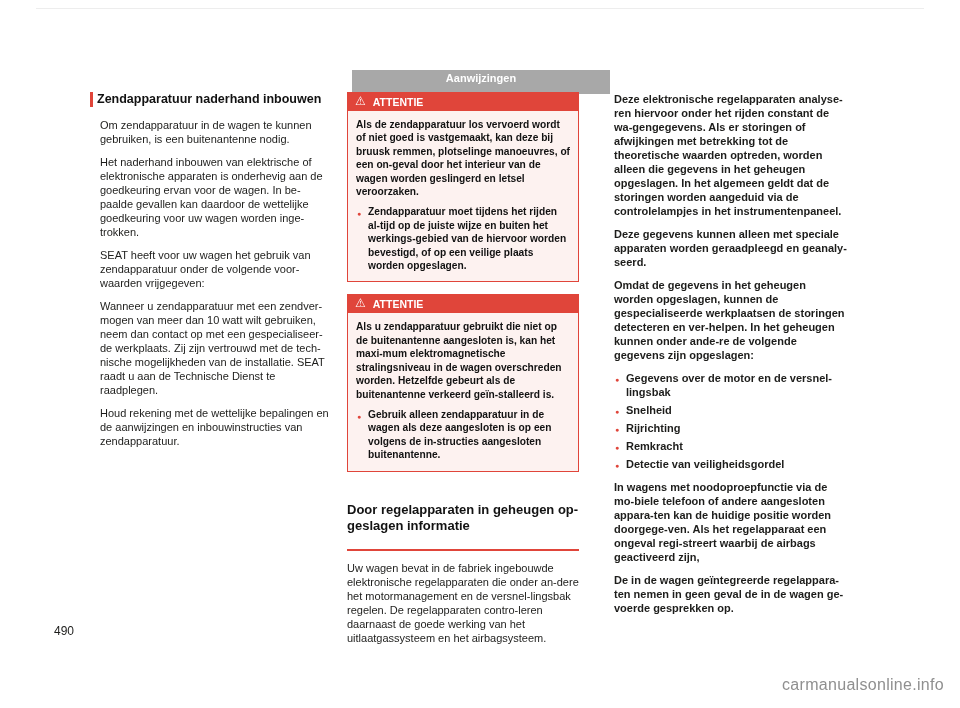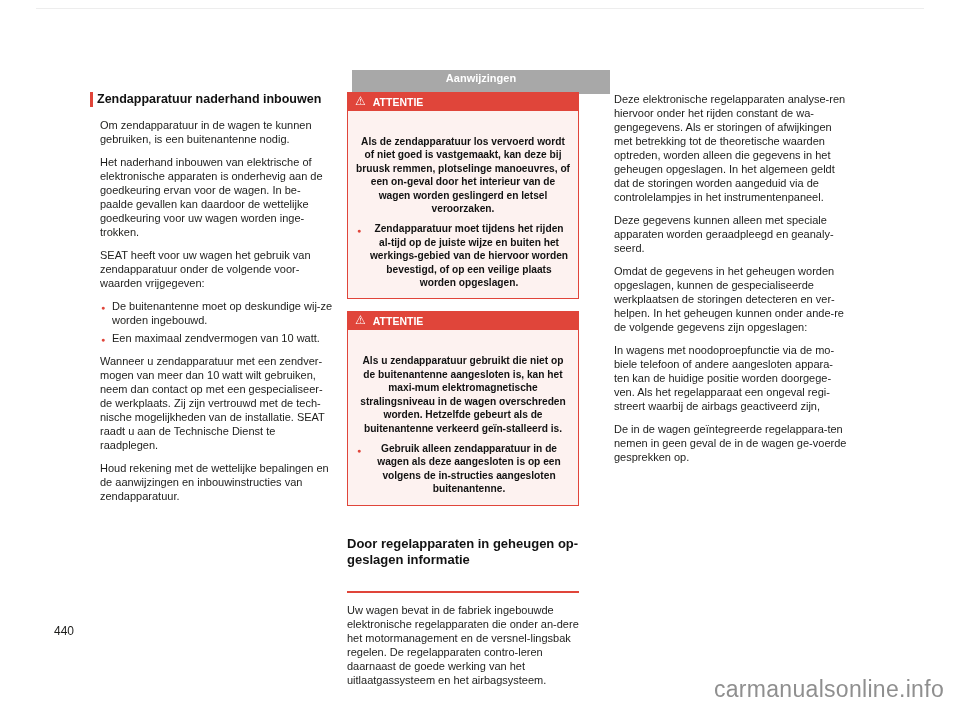--- a/index.html
+++ b/index.html
@@ -22,75 +22,71 @@
 
   .chapter-bar{
     position:absolute;left:352px;top:70px;width:258px;height:24px;
     background:var(--bar_gray);color:#ffffff;
     font-size:11px;font-weight:700;line-height:16px;text-align:center;
   }
 
   .col{position:absolute;top:92px;}
   .col-left{left:100px;width:233px;}
   .col-mid{left:347px;width:232px;}
-  .col-right{left:614px;width:234px;}
+  .col-right{left:614px;width:234px;font-weight:bold;}
 
   .col p{margin:0 0 9px;font-size:11px;line-height:14px;color:var(--text);}
 
   .topic-title{
     font-size:12.5px;line-height:15px;font-weight:700;color:#121212;
     margin:0 0 11px -10px;border-left:3px solid var(--accent);padding-left:4px;
   }
 
   ul.dots{list-style:none;margin:0 0 9px;padding:0;}
   ul.dots li{position:relative;padding-left:12px;margin:0 0 4px;font-size:11px;line-height:14px;color:var(--text);}
   ul.dots li::before{content:"●";position:absolute;left:1px;top:2px;font-size:7px;color:var(--accent);}
 
   .warn{border:1px solid var(--accent);background:var(--warn_bg);margin:0 0 12px;}
   .warn-head{
     display:flex;align-items:center;gap:7px;background:var(--accent);
     color:#fff;padding:3px 7px;font-size:10.5px;font-weight:700;
   }
   .warn-icon{font-size:12px;line-height:12px;font-weight:400;transform:translateY(-1px);}
-  .warn-body{padding:24px 8px 5px;text-align:center;}
+  .warn-body{padding:7px 8px 5px;}
   .warn-body p{margin:0 0 7px;font-size:10.2px;line-height:13.4px;font-weight:700;color:#121212;}
   .warn-body ul.dots{margin:0 0 2px;}
   .warn-body ul.dots li{font-size:10.2px;line-height:13.4px;font-weight:700;color:#121212;}
   .warn-body ul.dots li::before{top:2px;}
 
   .section-title{
     font-size:13px;line-height:16px;font-weight:700;color:#121212;
-    border-bottom:2px solid var(--accent);padding-bottom:23px;margin:30px 0 10px;
+    border-bottom:2px solid var(--accent);padding-bottom:15px;margin:30px 0 10px;
   }
 
   .page-num{position:absolute;left:54px;top:624px;font-size:12px;color:var(--text);}
   .watermark{
-    position:absolute;right:16px;top:676px;font-size:23px;letter-spacing:0.3px;
+    position:absolute;right:16px;top:676px;font-size:16px;letter-spacing:0.3px;
     color:var(--watermark_gray);
   }
 </style>
 </head>
 <body>
 
 <div class="page">
   <div class="scan-edge"></div>
 
   <div class="chapter-bar">
     <span>Aanwijzingen</span>
   </div>
 
   <section class="col col-left">
     <h1 class="topic-title">Zendapparatuur naderhand inbouwen</h1>
     <p>Om zendapparatuur in de wagen te kunnen gebruiken, is een buitenantenne nodig.</p>
     <p>Het naderhand inbouwen van elektrische of elektronische apparaten is onderhevig aan de goedkeuring ervan voor de wagen. In be-paalde gevallen kan daardoor de wettelijke goedkeuring voor uw wagen worden inge-trokken.</p>
     <p>SEAT heeft voor uw wagen het gebruik van zendapparatuur onder de volgende voor-waarden vrijgegeven:</p>
-    <ul class="dots">
-      <li>De buitenantenne moet op deskundige wij-ze worden ingebouwd.</li>
-      <li>Een maximaal zendvermogen van 10 watt.</li>
-    </ul>
     <p>Wanneer u zendapparatuur met een zendver-mogen van meer dan 10 watt wilt gebruiken, neem dan contact op met een gespecialiseer-de werkplaats. Zij zijn vertrouwd met de tech-nische mogelijkheden van de installatie. SEAT raadt u aan de Technische Dienst te raadplegen.</p>
     <p>Houd rekening met de wettelijke bepalingen en de aanwijzingen en inbouwinstructies van zendapparatuur.</p>
   </section>
 
   <section class="col col-mid">
 
     <div class="warn">
       <div class="warn-head">
         <span class="warn-icon">⚠</span>
         <span>ATTENTIE</span>
@@ -117,19 +113,26 @@
     </div>
 
     <h2 class="section-title">Door regelapparaten in geheugen op-geslagen informatie</h2>
     <p>Uw wagen bevat in de fabriek ingebouwde elektronische regelapparaten die onder an-dere het motormanagement en de versnel-lingsbak regelen. De regelapparaten contro-leren daarnaast de goede werking van het uitlaatgassysteem en het airbagsysteem.</p>
   </section>
 
   <section class="col col-right">
     <p>Deze elektronische regelapparaten analyse-ren hiervoor onder het rijden constant de wa-gengegevens. Als er storingen of afwijkingen met betrekking tot de theoretische waarden optreden, worden alleen die gegevens in het geheugen opgeslagen. In het algemeen geldt dat de storingen worden aangeduid via de controlelampjes in het instrumentenpaneel.</p>
     <p>Deze gegevens kunnen alleen met speciale apparaten worden geraadpleegd en geanaly-seerd.</p>
     <p>Omdat de gegevens in het geheugen worden opgeslagen, kunnen de gespecialiseerde werkplaatsen de storingen detecteren en ver-helpen. In het geheugen kunnen onder ande-re de volgende gegevens zijn opgeslagen:</p>
+    <ul class="dots">
+      <li>Gegevens over de motor en de versnel-lingsbak</li>
+      <li>Snelheid</li>
+      <li>Rijrichting</li>
+      <li>Remkracht</li>
+      <li>Detectie van veiligheidsgordel</li>
+    </ul>
     <p>In wagens met noodoproepfunctie via de mo-biele telefoon of andere aangesloten appara-ten kan de huidige positie worden doorgege-ven. Als het regelapparaat een ongeval regi-streert waarbij de airbags geactiveerd zijn,</p>
     <p>De in de wagen geïntegreerde regelappara-ten nemen in geen geval de in de wagen ge-voerde gesprekken op.</p>
   </section>
 
-  <div class="page-num">440</div>
+  <div class="page-num">490</div>
   <div class="watermark">carmanualsonline.info</div>
 </div>
 
 </body></html>

